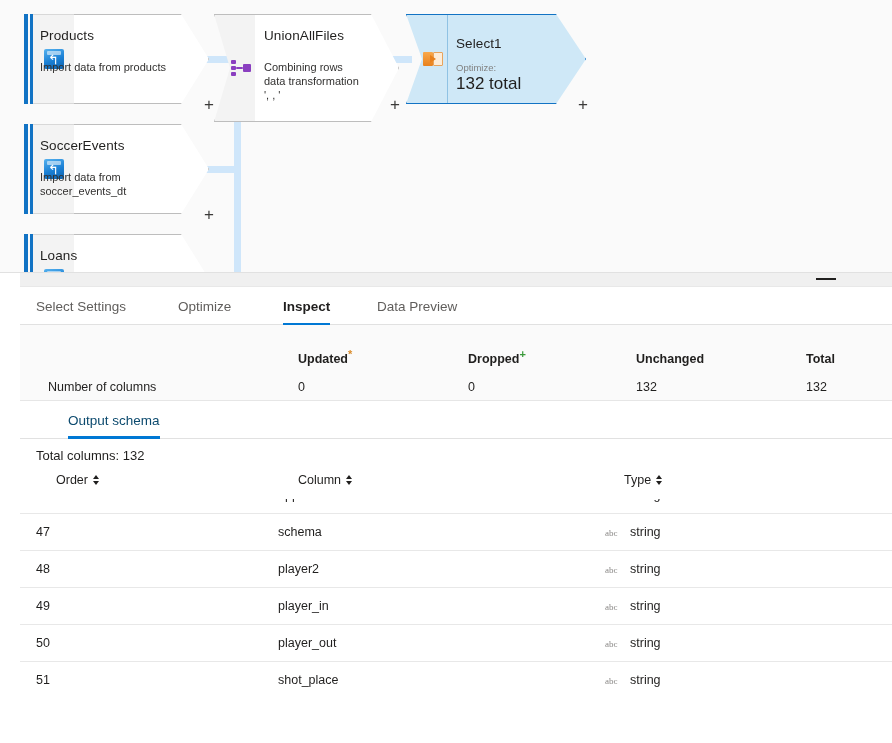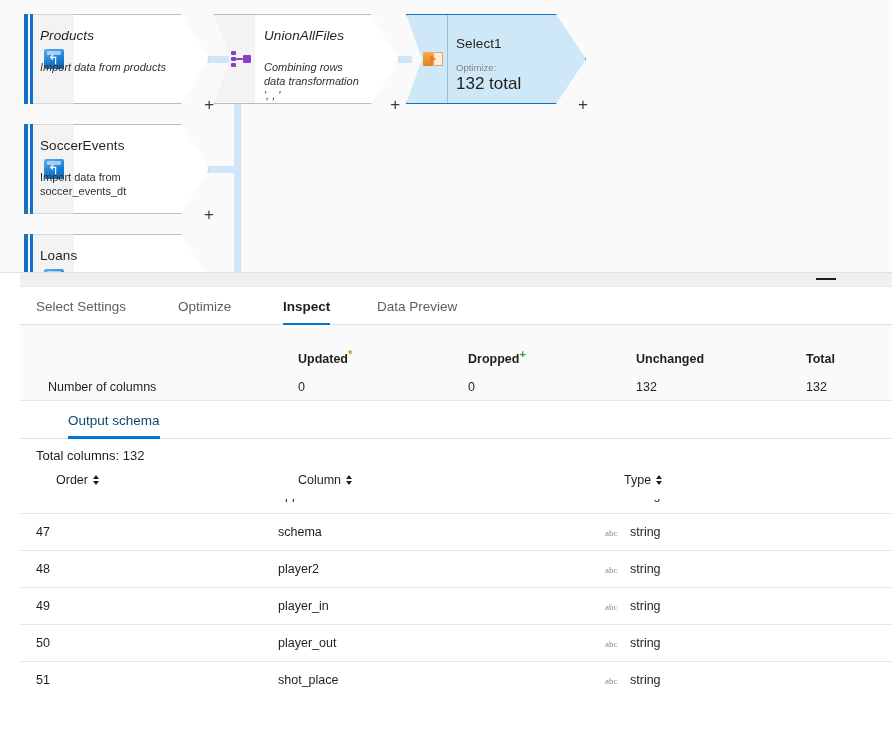--- a/index.html
+++ b/index.html
@@ -50,21 +50,21 @@
   .node-sub {
     position: absolute; left: 16px; top: 46px; right: 34px;
     font-size: 11px; color: #323130; line-height: 14px;
   }
   .plus {
     position: absolute; font-size: 17px; color: #3b3a39;
     font-weight: 300; line-height: 1;
   }
 
   
-  .tf-node { position: absolute; width: 185px; height: 90px; font-style: italic; }
+  .tf-node { position: absolute; width: 185px; height: 108px; }
   .tf-node .iconpane {
     position: absolute; left: 0; top: 0; width: 41px; height: 100%;
     background: #f3f3f3;
     border: 1px solid #bdbdbd; border-right: none;
     clip-path: polygon(0 0, 100% 0, 100% 100%, 0 100%, 16px 50%);
     display: flex; align-items: center; justify-content: flex-end;
     padding-right: 4px;
   }
   .tf-node .body {
     position: absolute; left: 41px; top: 0; right: 0; height: 100%;
@@ -242,21 +242,21 @@
 </head>
 <body>
 
 <div id="canvas">
 
   <div class="conn" style="left:205px; top:56px; width:24px; height:7px;"></div>
   <div class="conn" style="left:234px; top:100px; width:7px; height:172px;"></div>
   <div class="conn" style="left:205px; top:166px; width:32px; height:7px;"></div>
   <div class="conn" style="left:390px; top:56px; width:22px; height:7px;"></div>
 
-  <div class="src-node" style="left:24px; top:14px;font-style:italic;">
+  <div class="src-node" style="left:24px; top:14px;">
     <div class="bar-blue"></div>
     <div class="bar-blue2"></div>
     <div class="iconpane">
       <div class="ico-src"></div>
     </div>
     <div class="body"></div>
     <div class="node-title">Products</div>
     <div class="node-sub">Import data from products</div>
     <div class="plus" style="left:180px; top:82px;">+</div>
   </div>

